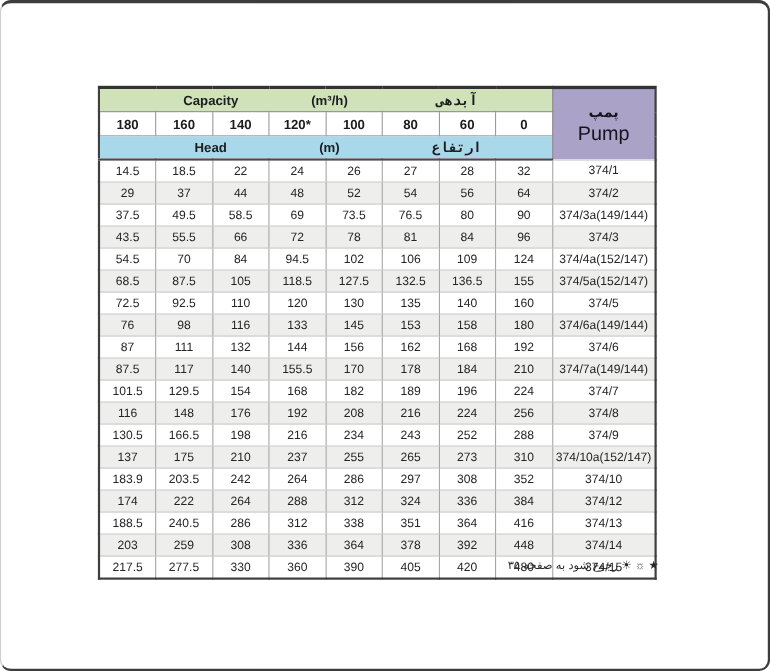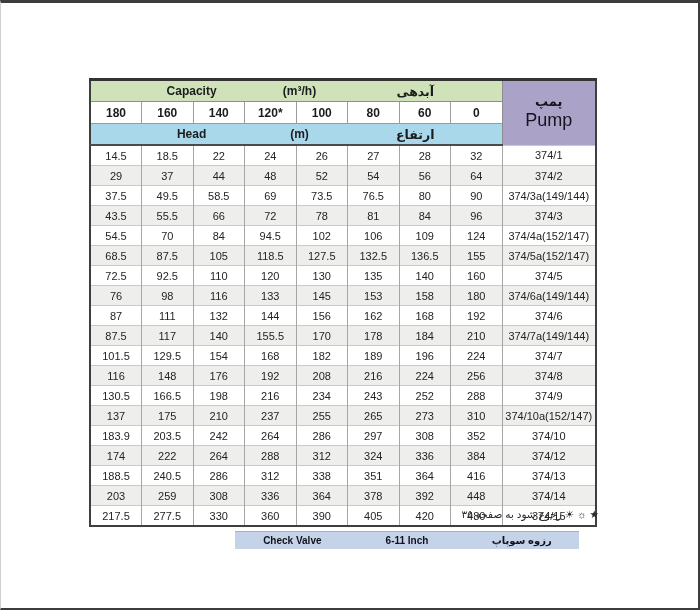--- a/index.html
+++ b/index.html
@@ -2,38 +2,39 @@
 <html lang="fa" style="--capacity-green: #cfe2ba; --head-blue: #a9d8eb; --pump-purple: #aaa3c7; --stripe-gray: #eeeeec; --bar-blue: #c5d3e8;"><head>
 <meta charset="utf-8">
 <style>
   html,body { margin:0; padding:0; background:#fff; }
   .page {
     position:relative; width:700px; height:610px; background:#ffffff;
     box-sizing:border-box; overflow:hidden;
     border-top:3px solid #3c3c3c; border-right:2px solid #3c3c3c;
     border-bottom:2px solid #3c3c3c; border-left:1px solid #cfcfcf;
     font-family:"Liberation Sans","DejaVu Sans",sans-serif;
+    border-radius:10px;
   }
   table.pump-table {
     position:absolute; left:88px; top:75px;
     border-collapse:collapse; table-layout:fixed;
     border:2px solid #3f3f3f; border-top:3px solid #333333;
   }
   col.flow-col { width:51.5px; }
   col.pump-col { width:94px; }
   td { padding:0; text-align:center; vertical-align:middle; }
 
   .group-cell { position:relative; height:20px; border:1px solid #8d8d8d; }
   .green-bg { background:var(--capacity-green,#cfe2ba); }
   .blue-bg  { background:var(--head-blue,#a9d8eb); border-bottom:2px solid #4b4b4b;padding-left:39px; }
   .g-label {
     position:absolute; top:50%; transform:translate(-50%,-50%);
     white-space:nowrap; font-weight:bold; font-size:12px; color:#1c1c1c;
   }
-  .pos-a { left:24.5%; } .pos-b { left:50.8%; } .pos-c { left:79%; font-size:12.5px; }
+  .pos-a { left:24.5%; } .pos-b { left:50.8%; } .pos-c { left:79%; font-size:12.5px;font-family:Liberation Mono, monospace; }
 
   .num-row td {
     height:21px; background:#ffffff; font-weight:bold; font-size:12px;
     color:#1c1c1c; border:1px solid #9b9b9b;
   }
   .pump-header {
     background:var(--pump-purple,#aaa3c7); border-left:1px solid #8d8d8d; color:#15151f;
   }
   .pump-fa { font-weight:bold; font-size:13px; margin-bottom:1px; }
   .pump-en { font-weight:normal; font-size:18px; }
@@ -316,19 +317,14 @@
           <td>405</td>
           <td>420</td>
           <td>480</td>
           <td class="pump-cell">374/15</td>
         </tr>
       </tbody>
   </table>
 
   <div class="footnote">★ ☼ ☀ رجوع شود به صفحه ۳۵</div>
 
-  <div class="bottom-bar">
-    <div class="bar-section">Check Valve</div>
-    <div class="bar-section">6-11 Inch</div>
-    <div class="bar-section bar-rtl">رزوه سوپاپ</div>
-  </div>
 
 </div>
 
 </body></html>

